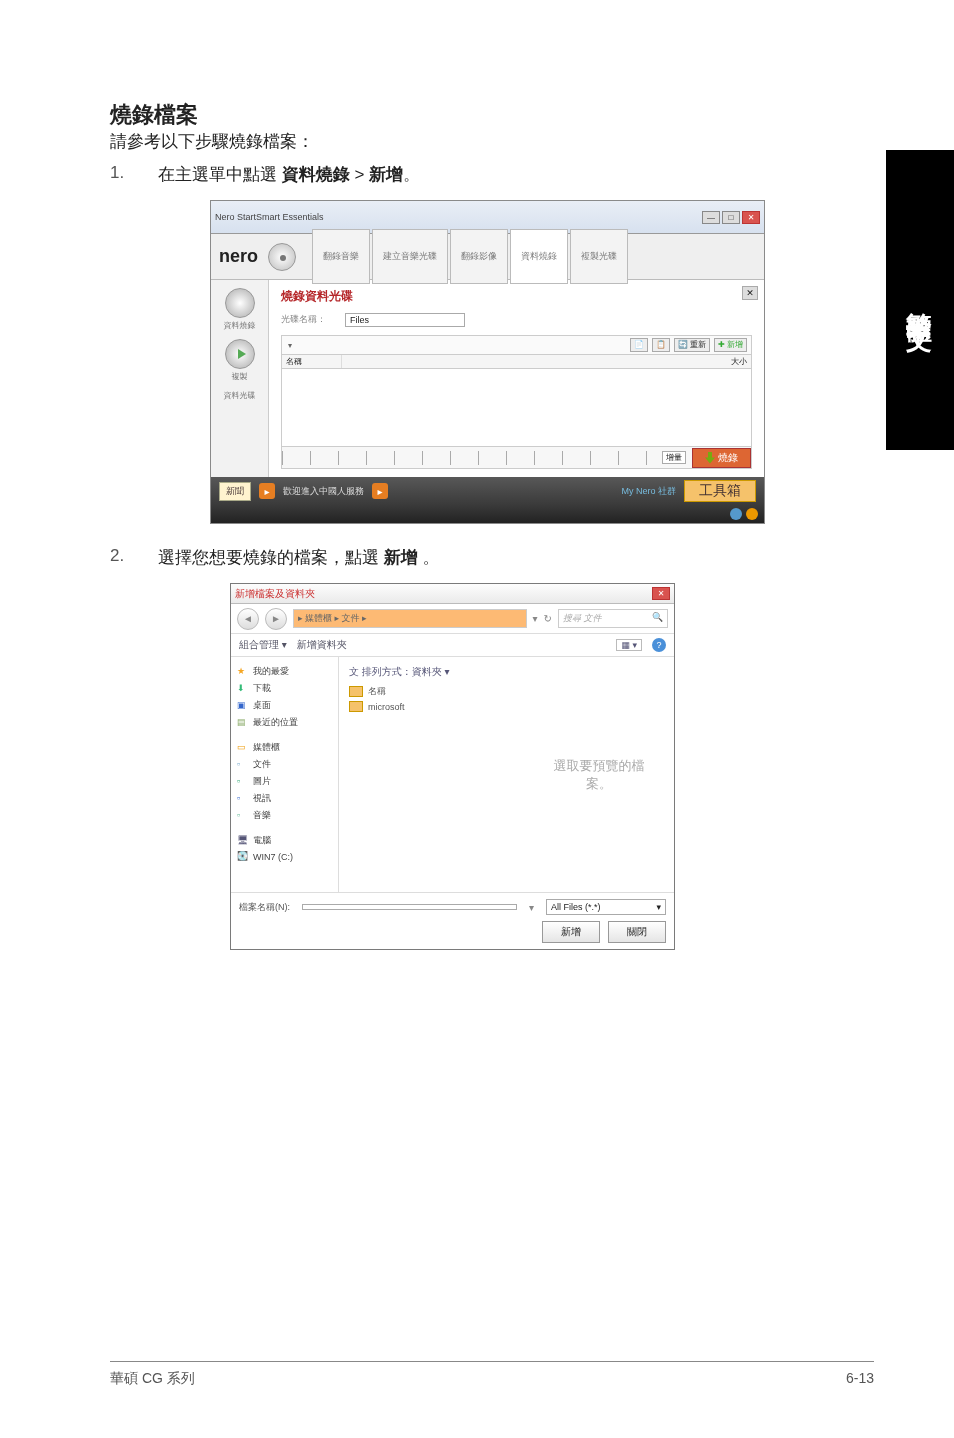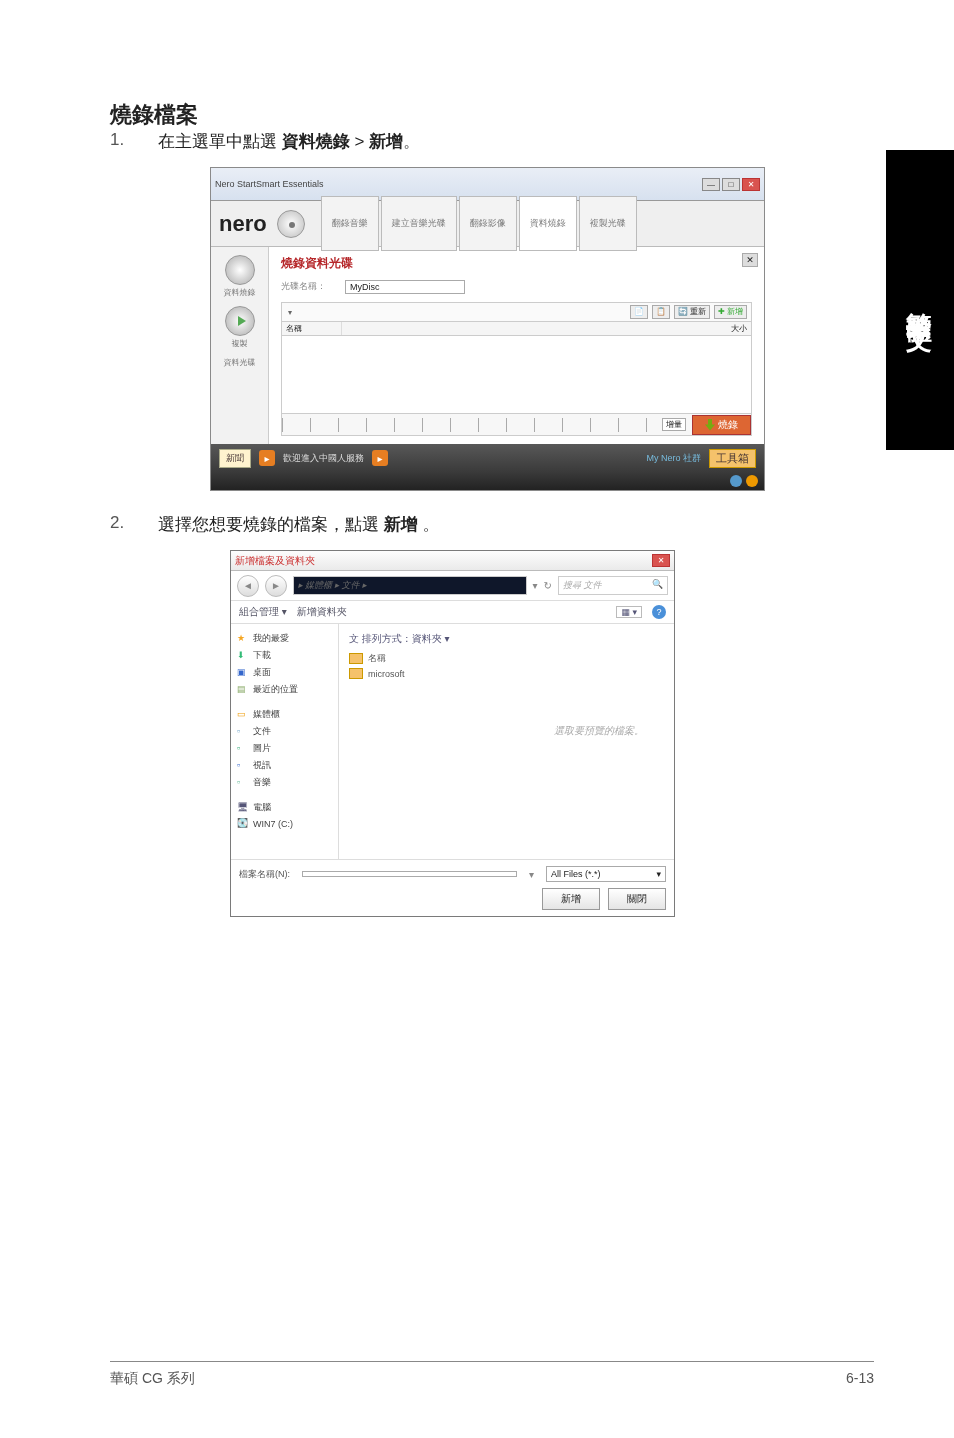--- a/index.html
+++ b/index.html
@@ -79,21 +79,21 @@
       border-bottom: 1px solid #999;
     }
     .shot1-titlebar .title { color:#444; font-size:9px; }
     .winbtns { display:flex; gap:2px; }
     .winbtn { width:18px; height:13px; border:1px solid #888; background:#ddd; font-size:8px; display:flex; align-items:center; justify-content:center; }
     .winbtn.close { background:#d9534f; color:#fff; border-color:#b33; }
     .shot1-header {
       display:flex; align-items:center; height:46px; background:#efefef;
       border-bottom:1px solid #bbb; padding:0 8px;
     }
-    .nero-logo { font-weight:bold; font-size:22px; color:#222; margin-right:10px; }
+    .nero-logo { font-weight:bold; font-size:18px; color:#222; margin-right:10px; }
     .disc-icon { width:28px; height:28px; border-radius:50%; background:radial-gradient(#fff,#bbb); border:1px solid #999; margin-right:16px; position:relative;}
     .disc-icon::after{content:"";position:absolute;top:11px;left:11px;width:6px;height:6px;border-radius:50%;background:#777;}
     .tabs { display:flex; gap:2px; flex:1; }
     .tab { border:1px solid #bbb; background:#f3f3f3; padding:20px 10px; color:#7b7b7b; font-size:9px; position:relative; }
     .tab.active { background:#fff; }
     .shot1-body { display:flex; background:#fff; min-height:185px; }
     .shot1-side { width:58px; background:#f2f2f2; border-right:1px solid #ccc; padding:8px 4px; text-align:center; }
     .sideicon { width:30px;height:30px;margin:0 auto 2px;border-radius:50%;background:radial-gradient(#fff,#aaa);border:1px solid #999;position:relative;}
     .sideicon.play::after{content:"";position:absolute;top:9px;left:12px;border-left:8px solid #5a5;border-top:5px solid transparent;border-bottom:5px solid transparent;}
     .sidelabel{ font-size:8px;color:#777; margin-bottom:8px; display:block;}
@@ -114,21 +114,21 @@
     .ruler .ticks{flex:1;height:14px;background:repeating-linear-gradient(90deg,#aaa 0 1px,transparent 1px 28px);}
     .ruler .unit{border:1px solid #aaa;background:#fff;font-size:8px;padding:0 3px;margin:0 6px;}
     .burnbtn{background:#d63; color:#fff; font-size:10px; padding:2px 12px; border:1px solid #a33; display:flex;align-items:center;gap:3px;}
     .burnbtn::before{content:"";width:10px;height:12px;background:#7a1; clip-path:polygon(30% 0,70% 0,70% 50%,100% 50%,50% 100%,0 50%,30% 50%);}
     .closebtn{position:absolute; top:6px; right:6px; width:16px;height:14px;border:1px solid #aaa;background:#ddd;font-size:9px;text-align:center;line-height:12px;}
     .shot1-footer{ background:linear-gradient(#585858,#3a3a3a); height:28px; display:flex; align-items:center; padding:0 8px; gap:8px;}
     .ftab{background:#fff3cf;border:1px solid #aa8;padding:2px 6px;font-size:9px;color:#433;}
     .rss{width:16px;height:16px;background:#e67e22;border-radius:3px;display:flex;align-items:center;justify-content:center;color:#fff;font-size:10px;}
     .ftxt{color:#ddd;font-size:9px;}
     .ftxt2{color:#7bd;font-size:9px; margin-left:auto;}
-    .toolbtn{background:#f5c26b;border:1px solid #c90;color:#433;font-size:11px;padding:1px 6px;}
+    .toolbtn{background:#f5c26b;border:1px solid #c90;color:#433;font-size:14px;padding:1px 14px;}
     .shot1-bottom{background:linear-gradient(#3a3a3a,#222);height:18px;display:flex;justify-content:flex-end;align-items:center;padding:0 6px;gap:4px;}
     .circ{width:12px;height:12px;border-radius:50%;}
     .circ.b{background:#59c;}
     .circ.o{background:#e90;}
 
     
     .shot2 {
       width: 445px;
       margin: 14px 8px 0 120px;
       border: 1px solid #7a7a7a;
@@ -136,21 +136,21 @@
       font-size: 10px;
     }
     .shot2-titlebar {
       background: linear-gradient(#fdfdfd,#eaeaea);
       height: 20px;
       display:flex;align-items:center;justify-content:space-between;padding:0 4px;border-bottom:1px solid #bbb;
     }
     .shot2-titlebar .t{color:#c33;font-size:10px;}
     .breadcrumb{display:flex;align-items:center;height:30px;padding:0 6px;gap:6px;border-bottom:1px solid #ddd;}
     .navbtn{width:22px;height:22px;border-radius:50%;border:1px solid #bbb;background:linear-gradient(#fff,#ddd);display:flex;align-items:center;justify-content:center;color:#888;font-size:10px;}
-    .bcpath{flex:1;border:1px solid #ccc;padding:2px 4px;background:#0f172a;font-size:9px;color:#666;font-style:italic;}
+    .bcpath{flex:1;border:1px solid #ccc;padding:2px 4px;background:#fdba74;font-size:9px;color:#666;}
     .srch{width:110px;border:1px solid #ccc;padding:2px 4px;font-size:9px;color:#aaa;font-style:italic;position:relative;}
     .srch::after{content:"🔍";position:absolute;right:3px;top:2px;font-size:9px;font-style:normal;color:#888;}
     .toolbar2{display:flex;align-items:center;gap:10px;padding:4px 8px;border-bottom:1px solid #ddd;color:#556;font-size:10px;}
     .toolbar2 .sp{flex:1;}
     .viewbtn{border:1px solid #bbb;padding:0 4px;font-size:9px;color:#557;}
     .helpbtn{width:14px;height:14px;border-radius:50%;background:#4a90d9;color:#fff;font-size:9px;text-align:center;line-height:14px;}
     .shot2-body{display:flex;min-height:235px;}
     .nav2{width:108px;border-right:1px solid #ddd;padding:6px 4px;}
     .navitem{display:flex;align-items:center;gap:4px;font-size:9px;color:#444;padding:2px 2px;}
     .navitem .ico{width:12px;height:12px;display:inline-block;}
@@ -162,21 +162,21 @@
     .doc{color:#7ac;}
     .pic{color:#3a7;}
     .vid{color:#36c;}
     .mus{color:#6b9;}
     .comp{color:#557;}
     .navsep{height:8px;}
     .files{flex:1;padding:8px 10px;position:relative;}
     .grphdr{color:#557;font-size:10px;margin-bottom:6px;}
     .fileitem{display:flex;align-items:center;gap:5px;font-size:9px;color:#555;margin-bottom:3px;}
     .foldericon{width:14px;height:11px;background:#f5c26b;border:1px solid #c90;}
-    .preview{font-size:10px;color:#aaa;text-align:center;position:absolute;right:20px;top:100px;width:110px;font-style:italic;}
+    .preview{font-size:13px;color:#aaa;text-align:center;position:absolute;right:20px;top:100px;width:110px;}
     .shot2-ft{border-top:1px solid #ddd;padding:6px 8px;}
     .fnrow{display:flex;align-items:center;gap:12px;margin-bottom:6px;}
     .fnlbl{font-size:9px;color:#555;}
     .fninput{flex:1;border:1px solid #aaa;padding:2px 4px;font-size:9px;background:#fff;}
     .combo{width:120px;border:1px solid #aaa;padding:2px 4px;font-size:9px;background:#fff;display:flex;justify-content:space-between;}
     .btnrow{display:flex;justify-content:flex-end;gap:8px;}
     .dlgbtn{border:1px solid #999;background:linear-gradient(#fff,#e5e5e5);padding:3px 18px;font-size:10px;}
 
     .page-footer{
       position:absolute; bottom:50px; left:110px; right:80px;
@@ -187,20 +187,21 @@
   </style>
 </head>
 <body>
 
 <div class="side-tab">
   <span>繁體中文</span>
 </div>
 
 <div class="content">
   <h2 class="section-title">燒錄檔案</h2>
+  <p class="intro">請參考以下步驟燒錄檔案：</p>
 
   <ol class="steps">
     <li>
       <span class="step-num">1.</span>
       <span class="step-text">
         <span>在主選單中點選 </span><span class="bold">資料燒錄</span><span> &gt; </span><span class="bold">新增</span><span>。</span>
       </span>
     </li>
   </ol>
 
@@ -231,21 +232,21 @@
         <span class="sidelabel">資料燒錄</span>
         <div class="sideicon play"></div>
         <span class="sidelabel">複製</span>
         <span class="sidelabel">資料光碟</span>
       </div>
       <div class="shot1-main">
         <span class="closebtn">✕</span>
         <div class="redhdr">燒錄資料光碟</div>
         <div class="row1">
           <span class="lbl">光碟名稱：</span>
-          <span class="sel">MyDisc</span>
+          <span class="sel">Files</span>
         </div>
         <div class="listbar">
           <span class="left">▾</span>
           <span class="smbtn">📄</span>
           <span class="smbtn">📋</span>
           <span class="smbtn">🔄 重新</span>
           <span class="smbtn greensm">✚ 新增</span>
         </div>
         <div class="listhdr">
           <span>名稱</span>

